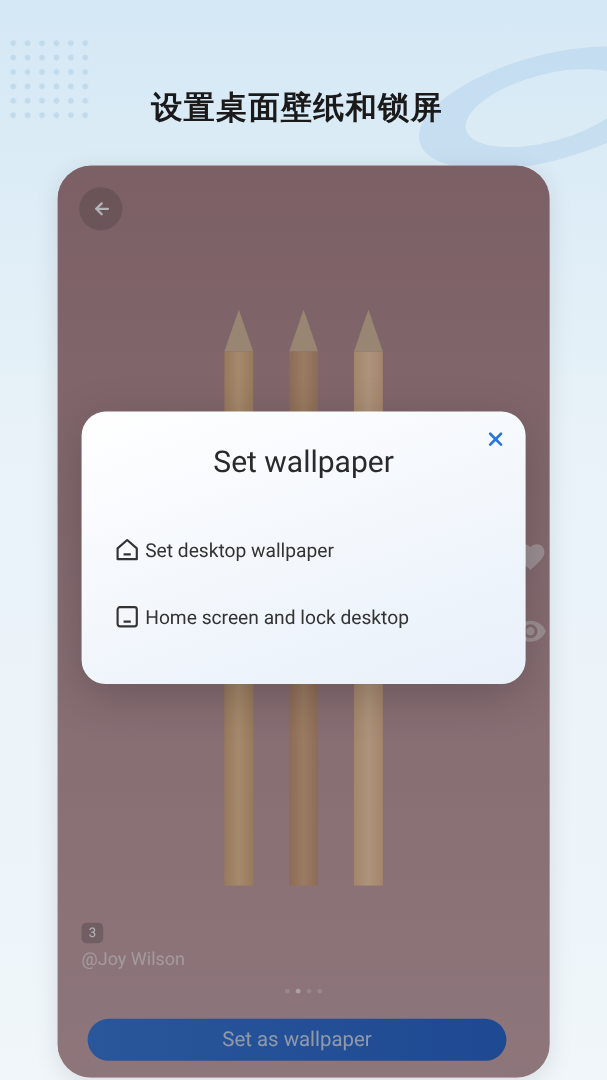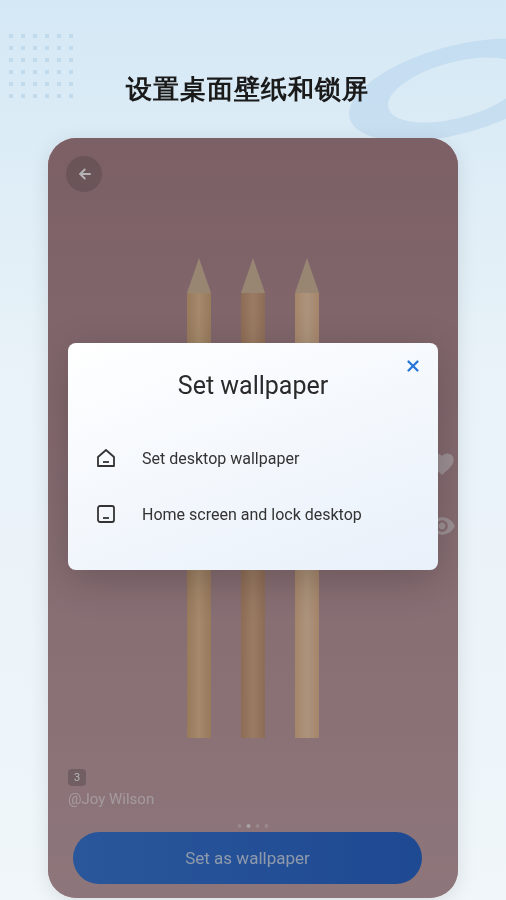--- a/index.html
+++ b/index.html
@@ -181,21 +181,21 @@
     
     .page-dot.active {
       background: rgba(255,255,255,0.7);
     }
     
     .set-button {
       position: absolute;
       bottom: 14px;
       left: 25px;
       right: 36px;
-      height: 52px;
+      height: 35px;
       background: linear-gradient(90deg, #2b6fd4 0%, #1a5cc7 100%);
       border-radius: 26px;
       display: flex;
       align-items: center;
       justify-content: center;
       color: #c5d6ed;
       font-size: 17px;
       cursor: pointer;
     }
     
@@ -204,21 +204,21 @@
       inset: 0;
       background: rgba(40,40,50,0.35);
     }
     
     .dialog {
       position: absolute;
       top: 205px;
       left: 20px;
       right: 20px;
       background: linear-gradient(160deg, #ffffff 0%, #e8f0fa 100%);
-      border-radius: 8px;
+      border-radius: 20px;
       padding: 24px 22px 28px 22px;
       box-shadow: 0 10px 40px rgba(0,0,0,0.2);
     }
     
     .dialog-close {
       position: absolute;
       top: 14px;
       right: 16px;
       cursor: pointer;
     }
@@ -228,21 +228,21 @@
       font-weight: 400;
       color: #2a2a2a;
       text-align: center;
       margin-bottom: 30px;
       margin-top: 4px;
     }
     
     .dialog-option {
       display: flex;
       align-items: center;
-      gap: 24px;
+      gap: 3px;
       padding: 16px 4px;
       cursor: pointer;
     }
     
     .dialog-option-icon {
       width: 24px;
       height: 24px;
       flex-shrink: 0;
     }
     

